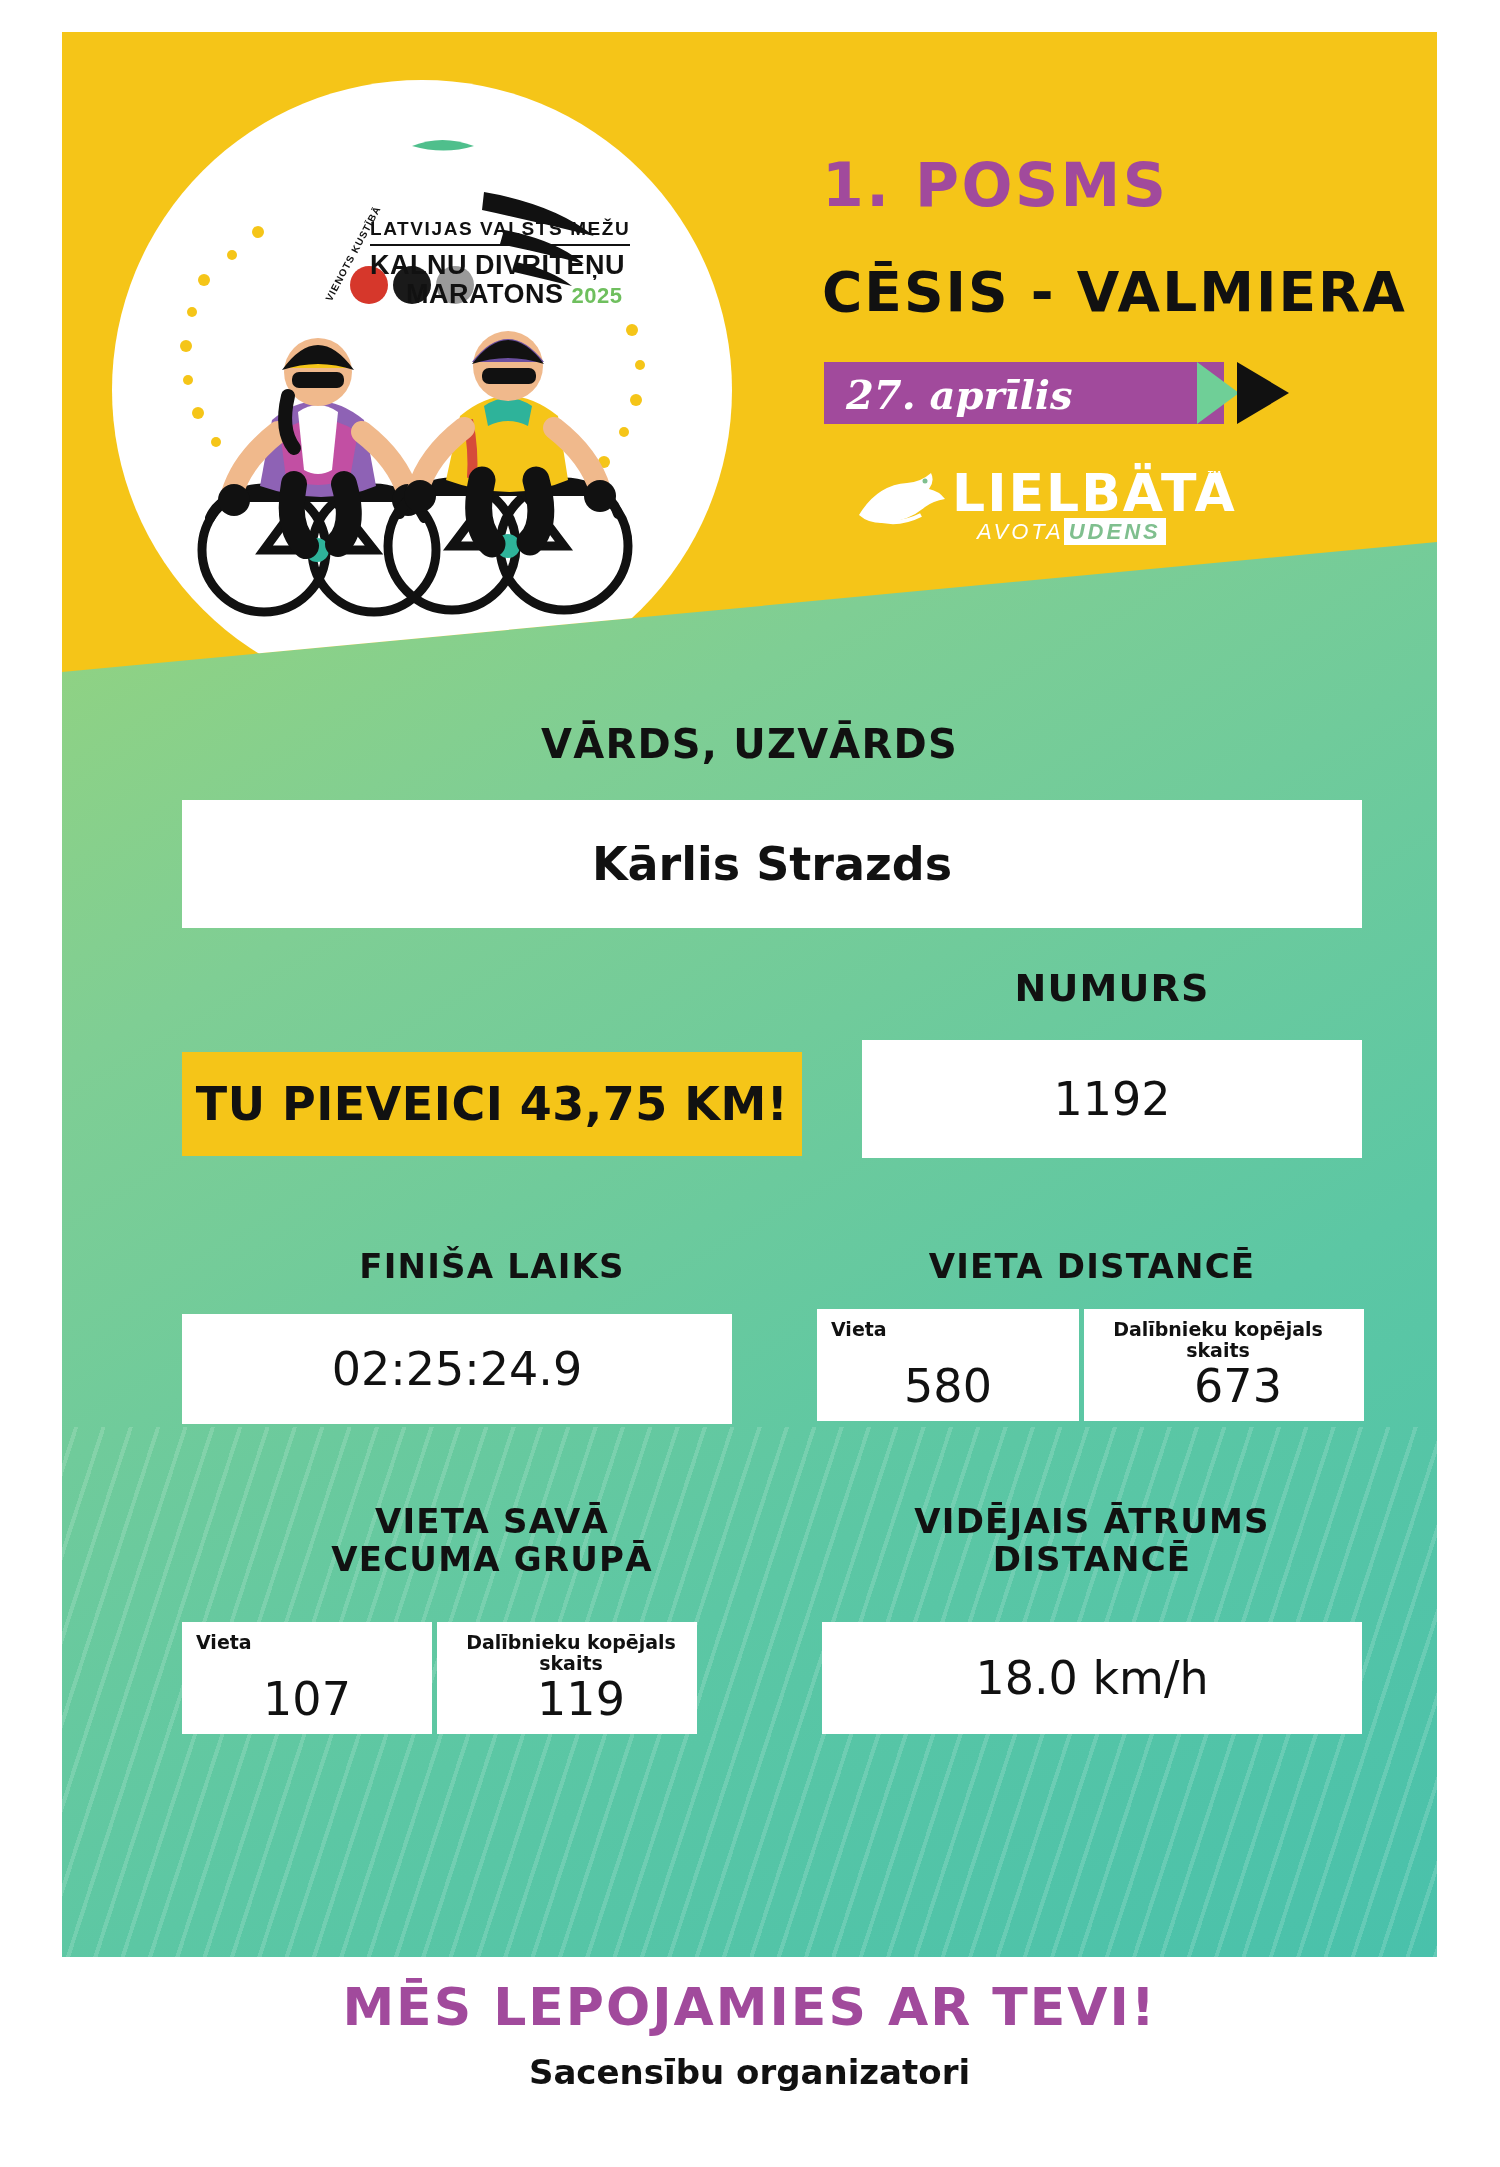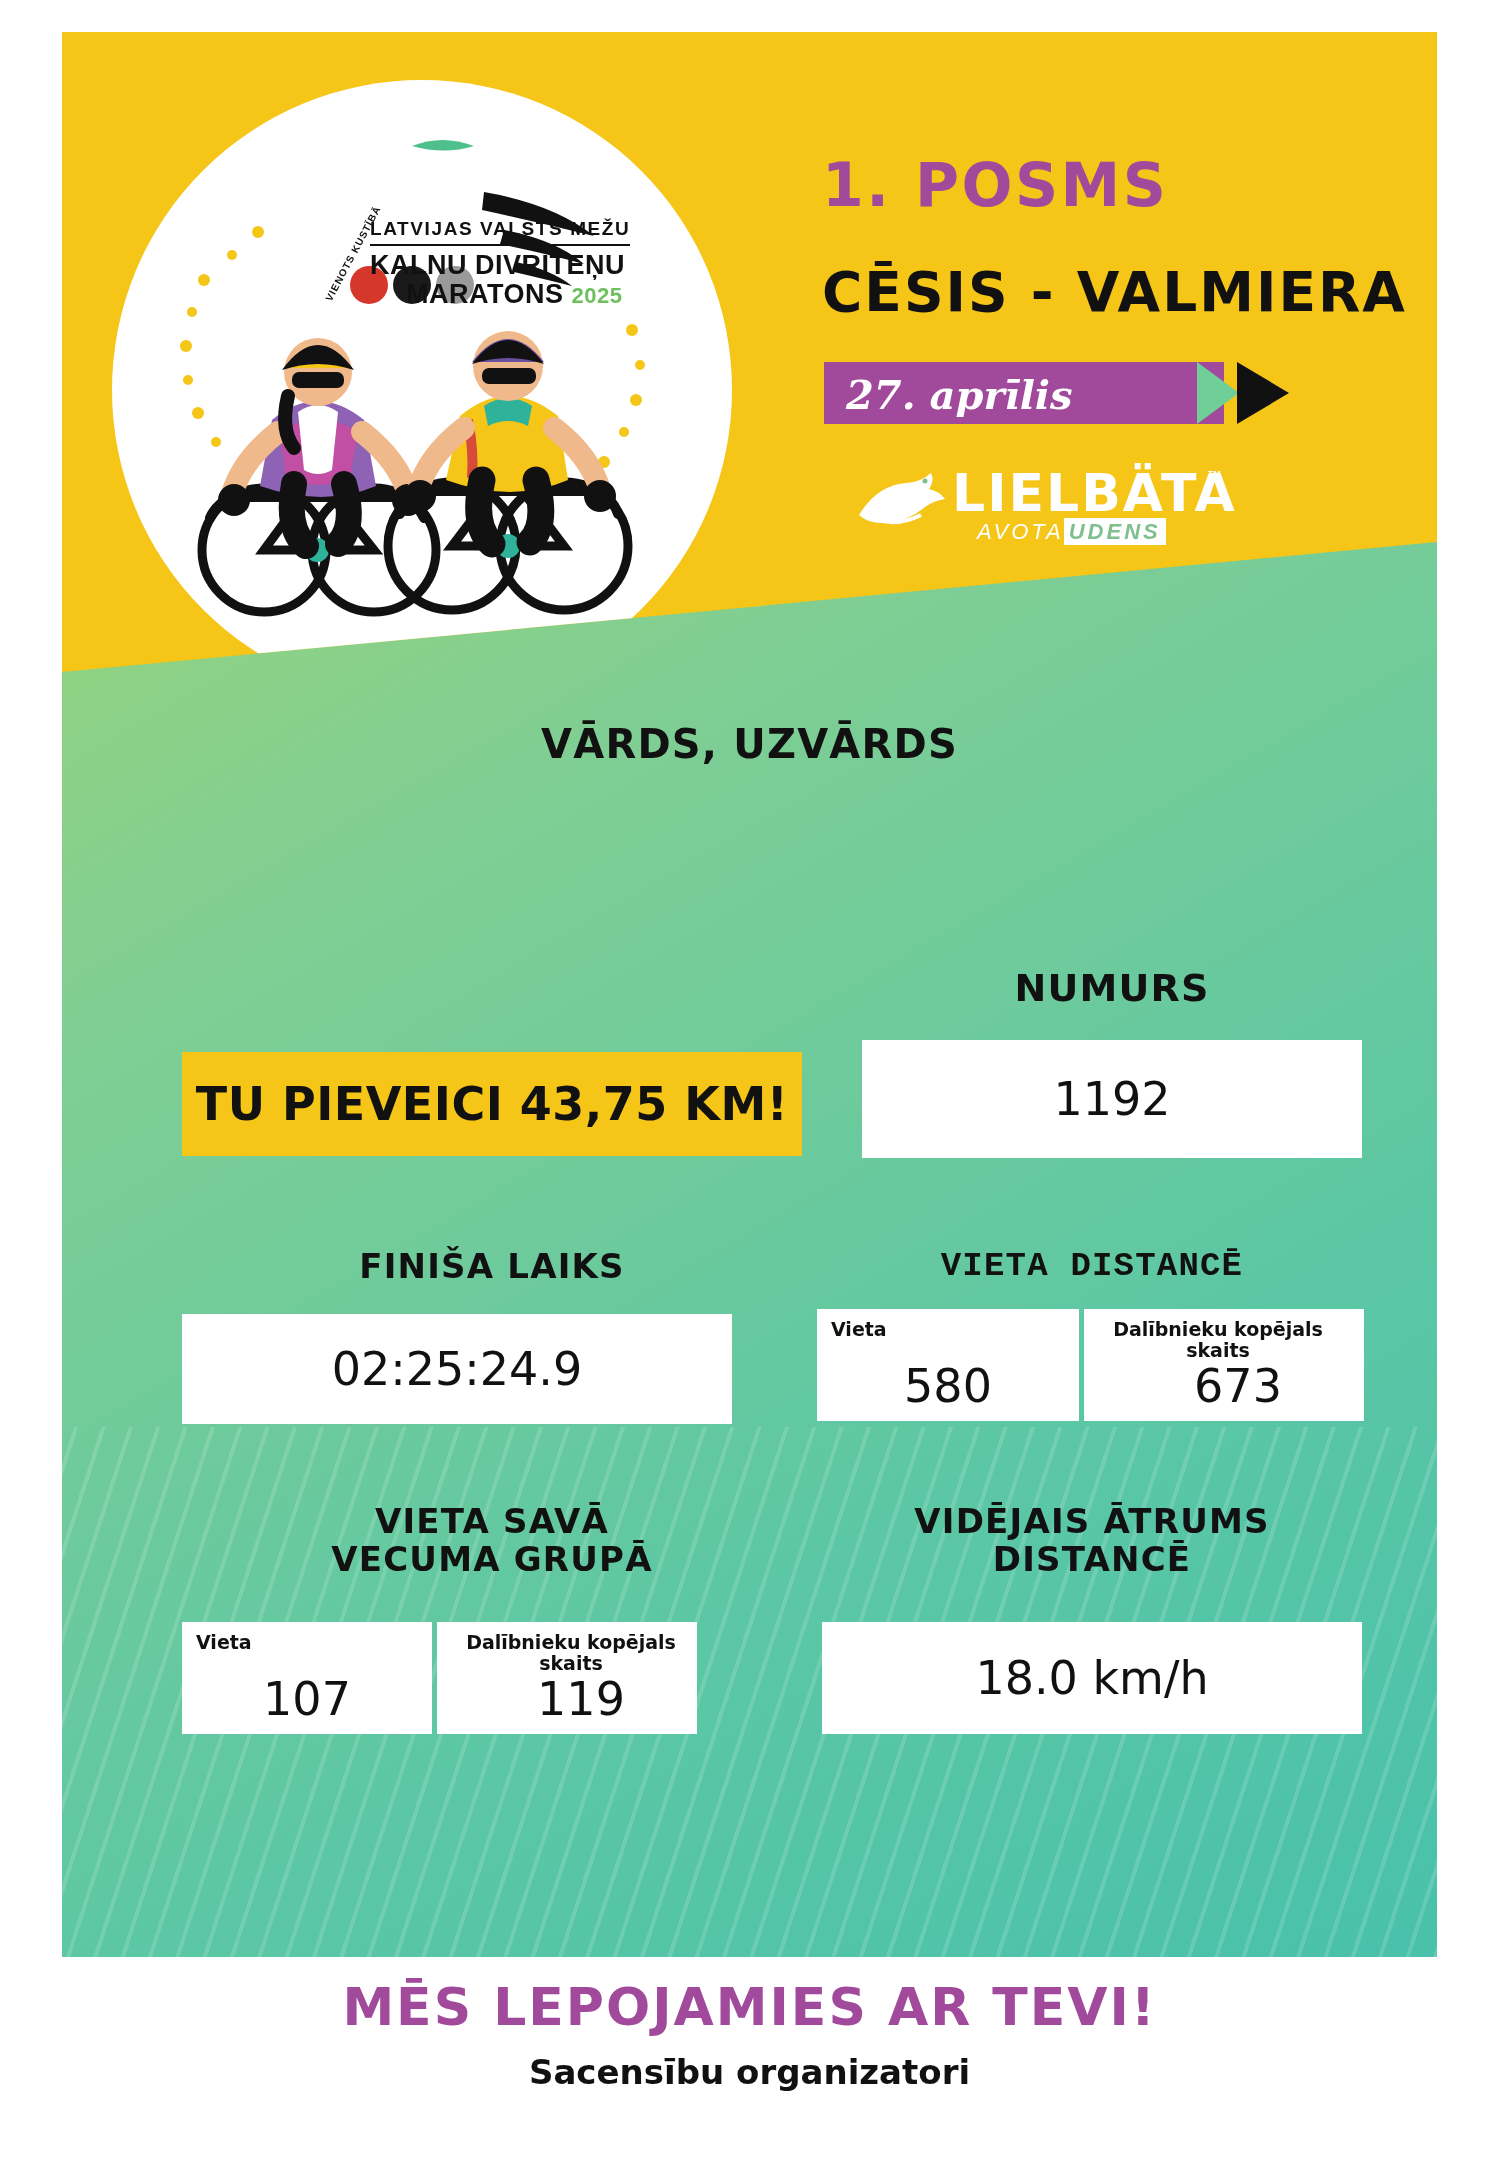--- a/index.html
+++ b/index.html
@@ -275,21 +275,21 @@
     font-family: "DejaVu Sans", sans-serif;
     letter-spacing: 0.5px;
   }
 
   .num-label { left: 800px; top: 935px; width: 500px; font-size: 38px; }
   .num-box { left: 800px; top: 1008px; width: 500px; height: 118px; }
 
   .finish-label { left: 120px; top: 1215px; width: 620px; font-size: 34px; }
   .finish-box { left: 120px; top: 1282px; width: 550px; height: 110px; }
 
-  .place-label { left: 760px; top: 1215px; width: 540px; font-size: 34px; font-family: Liberation Mono, monospace; }
+  .place-label { left: 760px; top: 1215px; width: 540px; font-size: 34px; }
   .place-box-a { left: 755px; top: 1277px; width: 262px; height: 112px; }
   .place-box-b { left: 1022px; top: 1277px; width: 280px; height: 112px; }
 
   .age-label { left: 130px; top: 1470px; width: 600px; font-size: 34px; }
   .age-box-a { left: 120px; top: 1590px; width: 250px; height: 112px; }
   .age-box-b { left: 375px; top: 1590px; width: 260px; height: 112px; }
 
   .speed-label { left: 760px; top: 1470px; width: 540px; font-size: 34px; }
   .speed-box { left: 760px; top: 1590px; width: 540px; height: 112px; }
 
@@ -472,20 +472,23 @@
       </svg>
       <div class="sponsor-name">LIELBÄTA</div>
       <div class="sponsor-tm">™</div>
       <div class="sponsor-sub">
         <span>AVOTA</span><span class="hl">UDENS</span>
       </div>
     </div>
   </div>
 
   <div class="label name-label">VĀRDS, UZVĀRDS</div>
+  <div class="box name-box">
+    <span class="value">Kārlis Strazds</span>
+  </div>
 
   <div class="dist-banner">
     <span class="txt">TU PIEVEICI 43,75 KM!</span>
   </div>
 
   <div class="label num-label">NUMURS</div>
   <div class="box num-box">
     <span class="value light">1192</span>
   </div>
 

